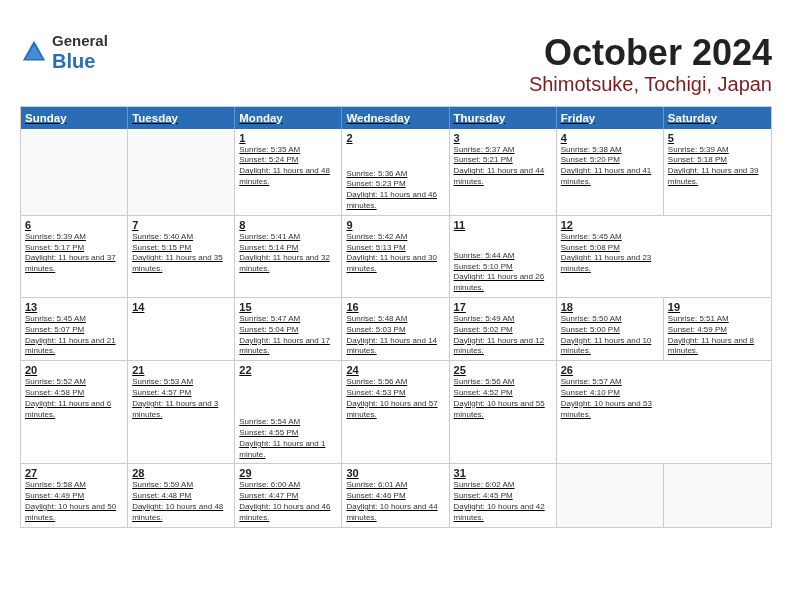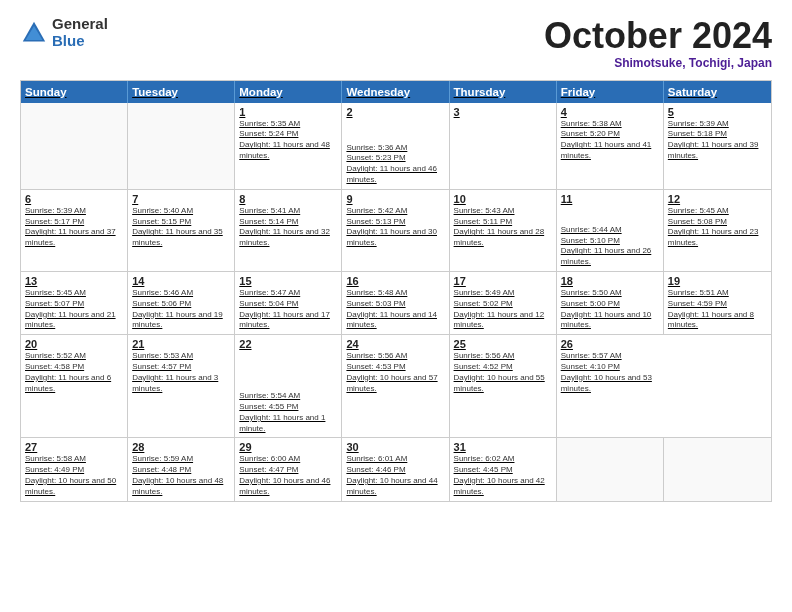--- a/index.html
+++ b/index.html
@@ -6,21 +6,21 @@
     body {
       font-family: Arial, sans-serif;
       background: #fff;
       width: 792px;
       height: 612px;
       overflow: hidden;
     }
     .page {
       width: 792px;
       height: 472px;
-      padding: 16px 20px 12px 20px;
+      padding: 33px 20px 12px 20px;
       display: flex;
       flex-direction: column;
       justify-content: space-between;
     }
     .header {
       display: flex;
       justify-content: space-between;
       align-items: flex-start;
       margin-bottom: 10px;
     }
@@ -33,41 +33,40 @@
       display: flex;
       flex-direction: column;
       line-height: 1.1;
     }
     .logo-general {
       font-size: 15px;
       font-weight: bold;
       color: #333;
     }
     .logo-blue {
-      font-size: 15px;
+      font-size: 20px;
       font-weight: bold;
       color: #2a6db5;
     }
     .logo-icon {
       width: 28px;
       height: 28px;
     }
     .title-block {
       text-align: right;
     }
     .title-month {
       font-size: 36px;
       font-weight: bold;
       color: #222;
       line-height: 1.1;
     }
     .title-location {
-      font-size: 12px;
-      color: #4c1d95;
-      font-weight: bold;
+      font-size: 20px;
+      color: #7f1d1d;
     }
     .calendar {
       flex: 1;
       display: flex;
       flex-direction: column;
       border: 1px solid #ccc;
       text-decoration: underline;
     }
     .cal-header {
       display: grid;
@@ -160,20 +159,23 @@
 Daylight: 11 hours and 48 minutes.</div>
           </div>
           <div class="cal-cell">
             <span class="day-num">2</span>
             <div class="cell-info" style="white-space: pre-line; margin-top: 25px;">Sunrise: 5:36 AM
 Sunset: 5:23 PM
 Daylight: 11 hours and 46 minutes.</div>
           </div>
           <div class="cal-cell">
             <span class="day-num">3</span>
+            <div class="cell-info" style="white-space: pre-line;">Sunrise: 5:37 AM
+Sunset: 5:21 PM
+Daylight: 11 hours and 44 minutes.</div>
           </div>
           <div class="cal-cell">
             <span class="day-num">4</span>
             <div class="cell-info" style="white-space: pre-line;">Sunrise: 5:38 AM
 Sunset: 5:20 PM
 Daylight: 11 hours and 41 minutes.</div>
           </div>
           <div class="cal-cell">
             <span class="day-num">5</span>
             <div class="cell-info" style="white-space: pre-line;">Sunrise: 5:39 AM
@@ -200,26 +202,20 @@
 Sunset: 5:14 PM
 Daylight: 11 hours and 32 minutes.</div>
           </div>
           <div class="cal-cell">
             <span class="day-num">9</span>
             <div class="cell-info" style="white-space: pre-line;">Sunrise: 5:42 AM
 Sunset: 5:13 PM
 Daylight: 11 hours and 30 minutes.</div>
           </div>
           <div class="cal-cell">
-            <span class="day-num">10</span>
-            <div class="cell-info" style="white-space: pre-line;">Sunrise: 5:43 AM
-Sunset: 5:11 PM
-Daylight: 11 hours and 28 minutes.</div>
-          </div>
-          <div class="cal-cell">
             <span class="day-num">11</span>
             <div class="cell-info" style="white-space: pre-line; margin-top: 20px;">Sunrise: 5:44 AM
 Sunset: 5:10 PM
 Daylight: 11 hours and 26 minutes.</div>
           </div>
           <div class="cal-cell">
             <span class="day-num">12</span>
             <div class="cell-info" style="white-space: pre-line;">Sunrise: 5:45 AM
 Sunset: 5:08 PM
 Daylight: 11 hours and 23 minutes.</div>
@@ -227,23 +223,20 @@
         </div>
         <div class="cal-row">
           <div class="cal-cell">
             <span class="day-num">13</span>
             <div class="cell-info" style="white-space: pre-line;">Sunrise: 5:45 AM
 Sunset: 5:07 PM
 Daylight: 11 hours and 21 minutes.</div>
           </div>
           <div class="cal-cell">
             <span class="day-num">14</span>
-            <div class="cell-info" style="white-space: pre-line;">Sunrise: 5:46 AM
-Sunset: 5:06 PM
-Daylight: 11 hours and 19 minutes.</div>
           </div>
           <div class="cal-cell">
             <span class="day-num">15</span>
             <div class="cell-info" style="white-space: pre-line;">Sunrise: 5:47 AM
 Sunset: 5:04 PM
 Daylight: 11 hours and 17 minutes.</div>
           </div>
           <div class="cal-cell">
             <span class="day-num">16</span>
             <div class="cell-info" style="white-space: pre-line;">Sunrise: 5:48 AM

